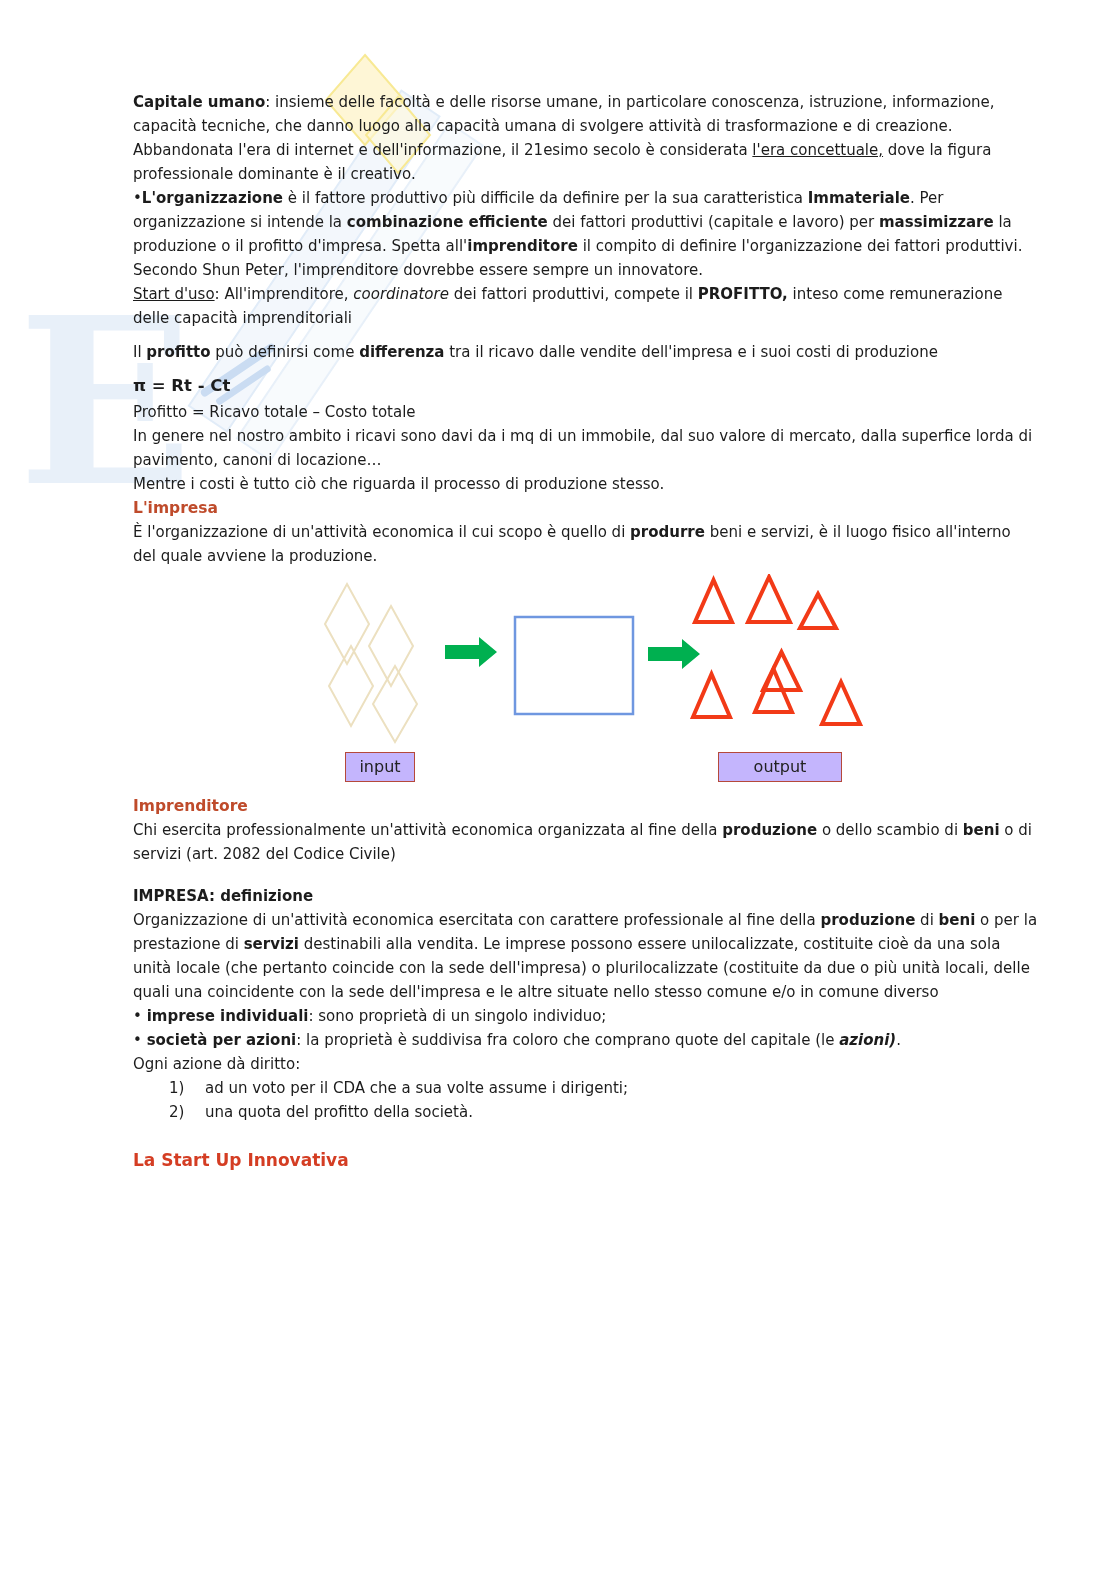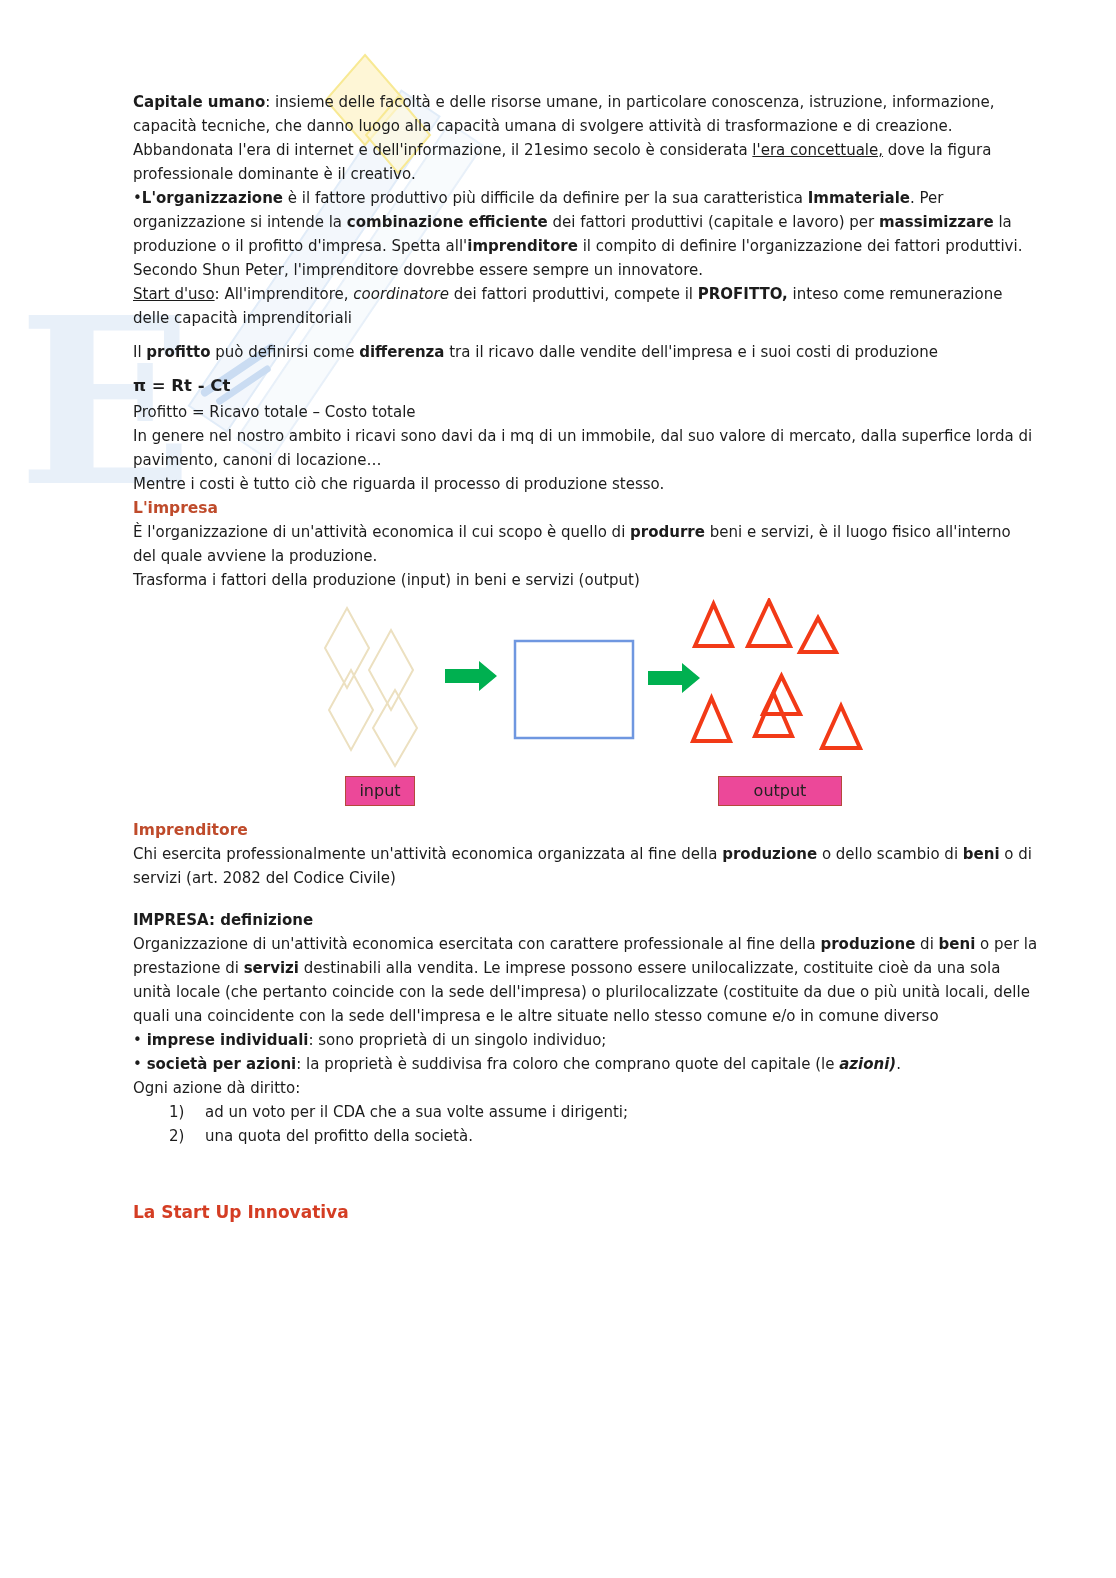--- a/index.html
+++ b/index.html
@@ -8,29 +8,29 @@
     position:relative; width:1116px; height:1578px; background:#ffffff;
     overflow:hidden; font-family:"DejaVu Sans","Liberation Sans",sans-serif;
   }
   .watermark { position:absolute; left:0; top:35px; z-index:1; pointer-events:none; }
   .content {
     position:absolute; left:133px; top:90px; width:905px; z-index:2;
     font-size:15px; line-height:24px; color:#1c1c1c;
   }
   .p { }
   .h { font-weight:bold; font-size:15.5px; }
-  .h-big { font-size:17px;margin-top:28px; }
+  .h-big { font-size:17px; }
   .formula { font-size:16.5px; line-height:28px; }
   .ol { position:relative; padding-left:72px; }
   .ol .num { position:absolute; left:36px; }
   .diagram { position:relative; width:905px; height:212px; margin:6px 0 8px 0; }
   .diagram svg { position:absolute; left:0; top:0; }
   .io-label {
     position:absolute; top:178px; height:30px; border:1.5px solid #b5493b;
-    background:#ec4899; color:#222; font-size:16px; line-height:27px; text-align:center;
+    background:#c4b5fd; color:#222; font-size:16px; line-height:27px; text-align:center;
   }
   .input-label { left:212px; width:70px; }
   .output-label { left:585px; width:124px; }
 </style>
 </head>
 <body>
 
 <div class="page">
 
   <svg class="watermark" width="540" height="540" viewBox="0 0 540 540">
@@ -59,21 +59,20 @@
         <div class="p"><span style="text-decoration: underline;">Start d'uso</span><span>: All'imprenditore, </span><span style="font-style: italic;">coordinatore</span><span> dei fattori produttivi, compete il </span><span style="font-weight: bold;">PROFITTO,</span><span> inteso come remunerazione delle capacità imprenditoriali</span></div>
         <div style="height: 10px;"></div>
         <div class="p"><span>Il </span><span style="font-weight: bold;">profitto</span><span> può definirsi come </span><span style="font-weight: bold;">differenza</span><span> tra il ricavo dalle vendite dell'impresa e i suoi costi di produzione</span></div>
         <div style="height: 8px;"></div>
         <div class="p formula"><span style="font-weight: bold;">π = Rt - Ct</span></div>
         <div class="p"><span>Profitto = Ricavo totale – Costo totale</span></div>
         <div class="p"><span>In genere nel nostro ambito i ricavi sono davi da i mq di un immobile, dal suo valore di mercato, dalla superfice lorda di pavimento, canoni di locazione…</span></div>
         <div class="p"><span>Mentre i costi è tutto ciò che riguarda il processo di produzione stesso.</span></div>
         <div class="h" style="color: rgb(191, 75, 43);"><span style="font-weight: bold;">L'impresa</span></div>
         <div class="p"><span>È l'organizzazione di un'attività economica il cui scopo è quello di </span><span style="font-weight: bold;">produrre</span><span> beni e servizi, è il luogo fisico all'interno del quale avviene la produzione.</span></div>
-        <div class="p"><span>Trasforma i fattori della produzione (input) in beni e servizi (output)</span></div>
       </div>
 
     <div class="diagram">
       <svg width="905" height="170" viewBox="0 0 905 170">
         <g fill="none" stroke="#ece0c0" stroke-width="2">
           <polygon points="214,10 236,50 214,90 192,50"></polygon>
           <polygon points="258,32 280,72 258,112 236,72"></polygon>
           <polygon points="218,72 240,112 218,152 196,112"></polygon>
           <polygon points="262,92 284,130 262,168 240,130"></polygon>
         </g>

